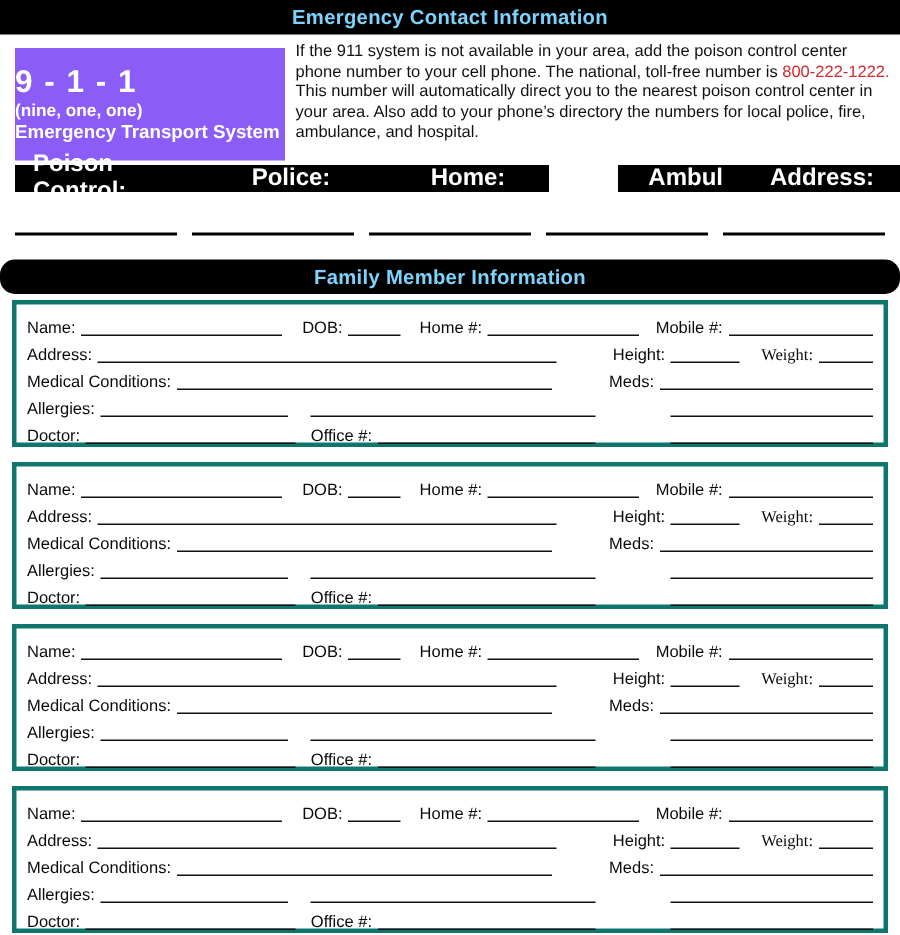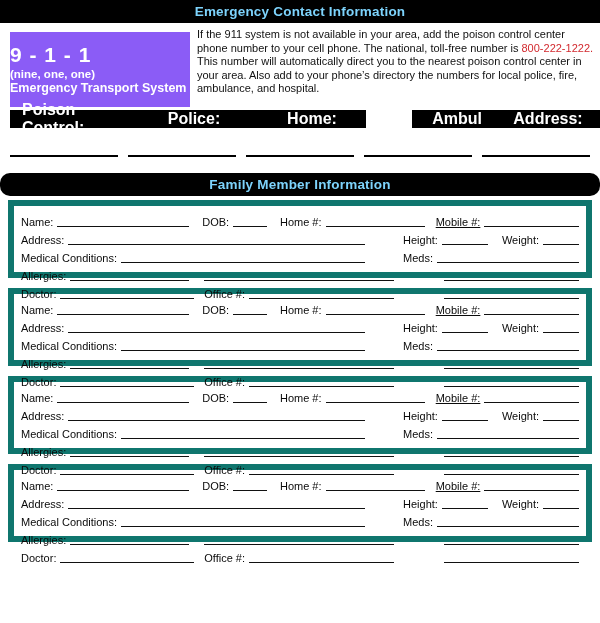--- a/index.html
+++ b/index.html
@@ -42,34 +42,34 @@
     background:#000; color:#fff; font-size:16px; font-weight:bold;
     display:flex; align-items:center; justify-content:center;padding-left:12px;
   }
   .contact-line {
     position:absolute; top:155px; width:108px; height:2px; background:#000;
   }
 
   
   .members { position:absolute; left:8px; top:200px; width:584px; }
   .member-block {
-    box-sizing:border-box; width:584px; height:78px;
-    border:6px solid #0f766e; margin-bottom:10px;
+    box-sizing:border-box; width:584px; height:98px;
+    border:3px solid #0f766e; margin-bottom:10px;
     padding:5px 7px 0 7px; background:#fff;
   }
   .row { display:flex; align-items:flex-end; height:18px; font-size:11px; }
   .lbl { white-space:nowrap; margin-right:4px; line-height:14px; }
   .line { border-bottom:1.4px solid #111; margin-bottom:2.5px; height:0; }
   
   .g117 { flex:117 117 0; } .g30 { flex:30 30 0; } .g88 { flex:88 88 0; } .g84 { flex:84 84 0; }
   .grow { flex:1 1 0; }
   .w46 { flex:0 0 46px; } .w36 { flex:0 0 36px; } .w142 { flex:0 0 142px; }
   .w190 { flex:0 0 190px; } .w135 { flex:0 0 135px; } .w145 { flex:0 0 145px; }
-  .ml6 { margin-left:6px;padding-left:32px; } .ml10 { margin-left:10px; } .ml11 { margin-left:11px;text-decoration:underline; }
-  .ml13 { margin-left:13px; } .ml14 { margin-left:14px; } .ml15 { margin-left:15px; } .ml50 { margin-left:50px; }
+  .ml6 { margin-left:6px;padding-left:32px; } .ml10 { margin-left:10px; } .ml11 { margin-left:11px; }
+  .ml13 { margin-left:13px; } .ml14 { margin-left:14px;font-family:Liberation Serif, serif; } .ml15 { margin-left:15px; } .ml50 { margin-left:50px; }
 </style>
 </head>
 <body>
 
 <div class="page">
 
   <div class="bar bar-top">
     <span>Emergency Contact Information</span>
   </div>
 

